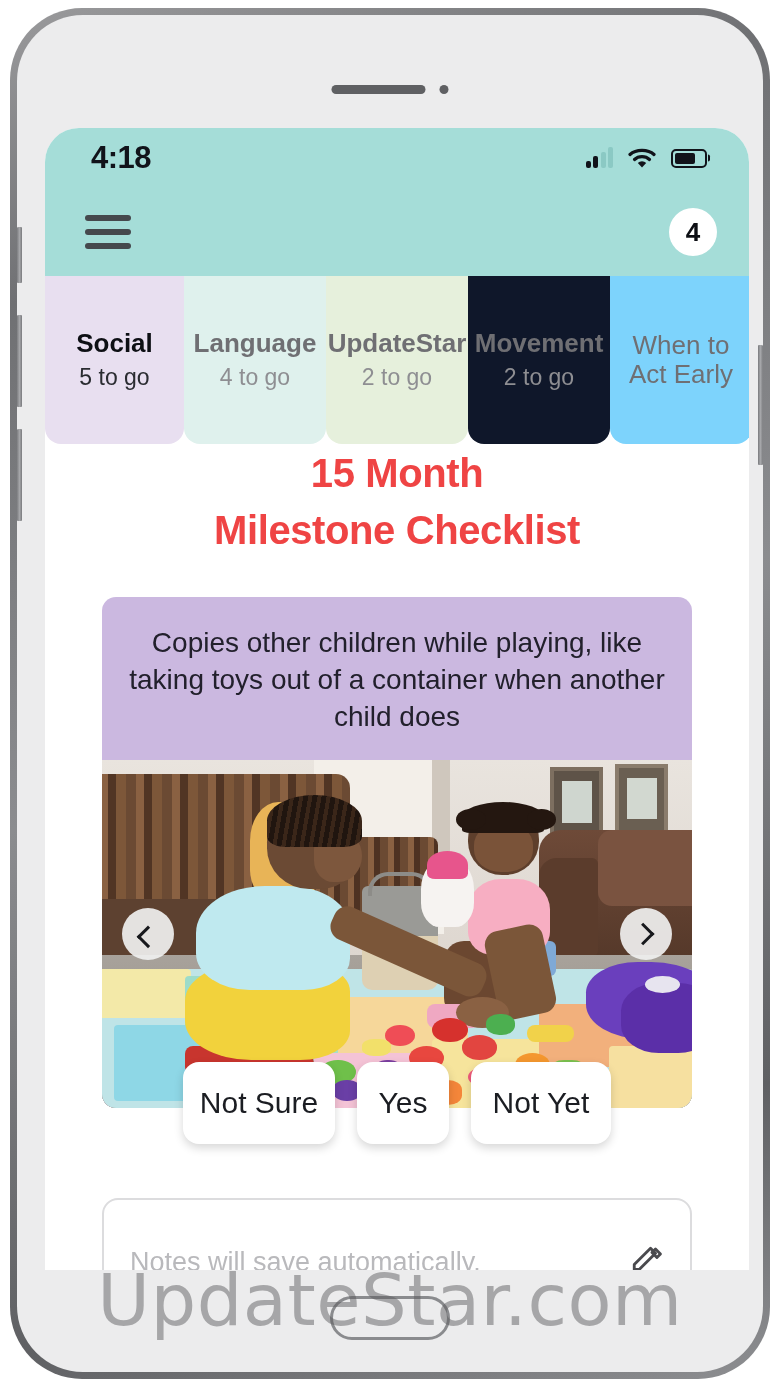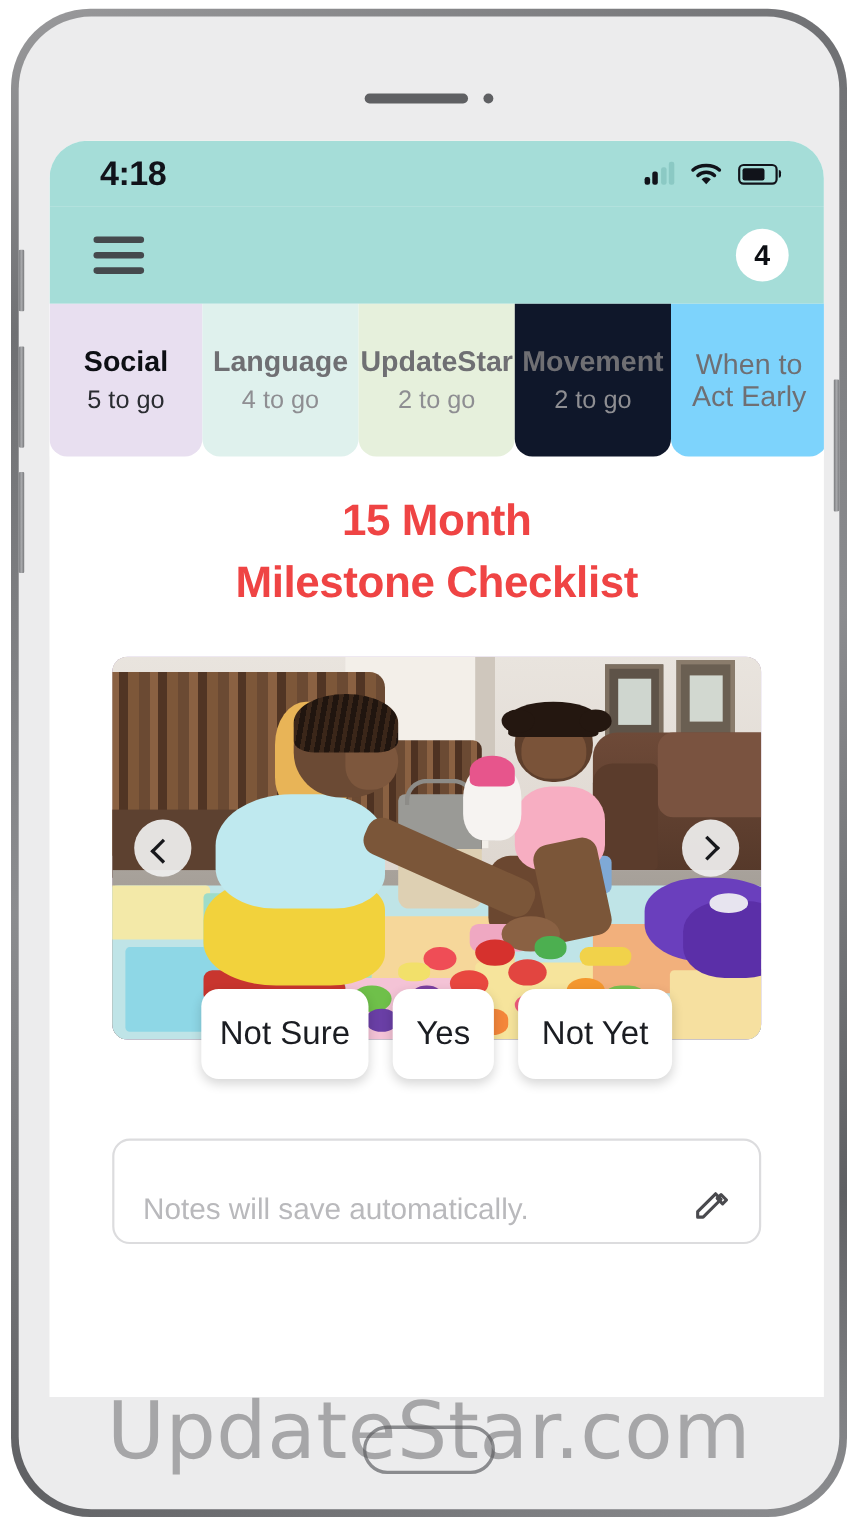--- a/index.html
+++ b/index.html
@@ -178,21 +178,21 @@
 
   
   #tabs {
     display: flex;
     height: 139px;
     background: #ffffff;
     align-items: flex-start;
   }
   .tab {
     flex: 0 0 auto;
-    height: 139px;
+    height: 168px;
     border-radius: 0 0 16px 16px;
     display: flex;
     flex-direction: column;
     align-items: center;
     justify-content: center;
     gap: 7px;
     padding: 16px 10px;
     cursor: pointer;
   }
   .tab-label { font-size: 26px; font-weight: bold; color: #6f6f73; line-height: 1.1; text-align: center; }
@@ -484,20 +484,21 @@
 Act Early</div>
         </div>
       </div>
 
       <div id="page-title">
         <div class="line">15 Month</div>
         <div class="line">Milestone Checklist</div>
       </div>
 
       <div id="milestone-card">
+        <div id="milestone-text">Copies other children while playing, like taking toys out of a container when another child does</div>
 
         <div id="photo-wrap">
           <div id="photo">
             <div class="ph" id="wall"></div>
             <div class="ph" id="wall-panel"></div>
             <div class="ph" id="door-frame"></div>
             <div class="ph" id="art1"></div>
               <div class="ph" id="art1i"></div>
             <div class="ph" id="art2"></div>
               <div class="ph" id="art2i"></div>

